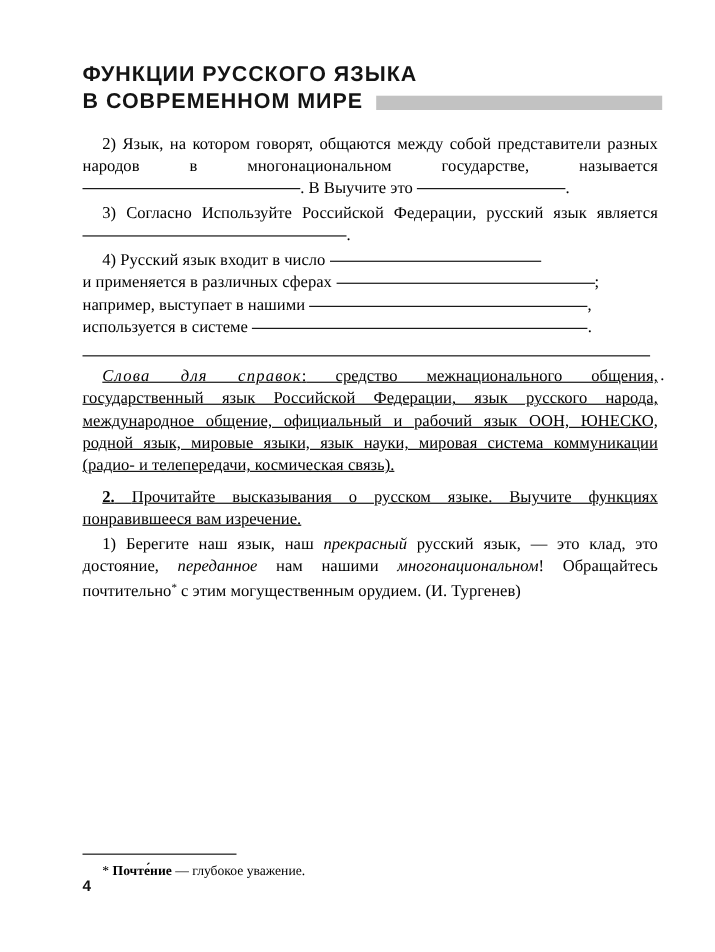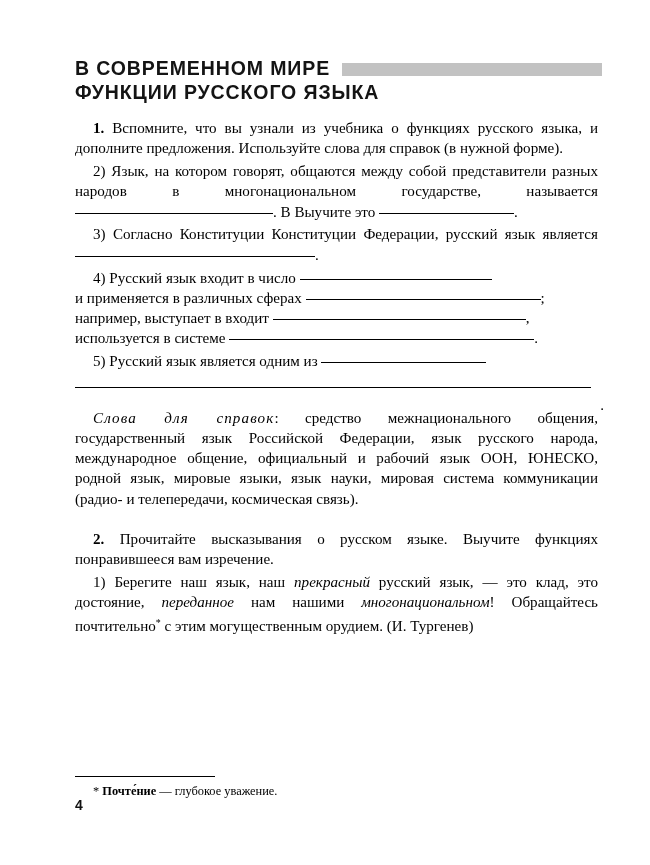--- a/index.html
+++ b/index.html
@@ -67,21 +67,21 @@
     line-height: 20.3px;
     text-align: justify;
     text-align-last: left;
     text-indent: 18px;
     -webkit-hyphens: manual;
     hyphens: manual;
   }
   p.tx.noindent { text-indent: 0; }
 
   p.gap { margin-top: 2.5px; }
-  p.gap-lg { margin-top: 20px; }
+  p.gap-lg { margin-top: 8px; text-decoration: underline; }
 
   .num { font-size: 15.1px; }
 
   
   .blank {
     display: inline-block;
     border-bottom: 1.1px solid #000;
     vertical-align: 3px;
     height: 0;
   }
@@ -147,65 +147,56 @@
     font-size: 14px;
     color: #111;
   }
 </style>
 </head>
 <body>
 
 <div class="page">
 
   <div class="title-block">
+    <div class="title-line">ФУНКЦИИ РУССКОГО ЯЗЫКА</div>
     <div class="title-line title-line-2">
       <span>В СОВРЕМЕННОМ МИРЕ</span>
       <span class="title-bar"></span>
     </div>
-    <div class="title-line">ФУНКЦИИ РУССКОГО ЯЗЫКА</div>
   </div>
 
   <div class="body">
 
-    <p class="tx">
-      <b class="num">1.</b>
-      <span>Вспомните, что вы узнали из учебника о функциях русского языка, и дополните предложения. Используйте слова для справок (в нужной форме).</span>
-    </p>
 
 
     <p class="tx gap">
       <span>2)</span>
       <span>Язык, на котором говорят, общаются между собой представители разных народов в многонациональном государстве, называется</span>
       <span class="blank" style="width:198px"></span><span>. В Выучите это</span>
       <span class="blank" style="width:135px"></span><span>.</span>
     </p>
 
     <p class="tx gap">
       <span>3)</span>
-      <span>Согласно Конституции Конституции Федерации, русский язык является</span>
+      <span>Согласно Используйте Российской Федерации, русский язык является</span>
       <span class="blank" style="width:240px"></span><span>.</span>
     </p>
 
     <p class="tx gap noindent" style="text-indent:18px">
       <span>4)</span>
       <span>Русский язык входит в число</span>
       <span class="blank" style="width:192px"></span><br>
       <span>и применяется в различных сферах</span>
       <span class="blank" style="width:235px"></span><span>;</span><br>
-      <span>например, выступает в входит</span>
+      <span>например, выступает в нашими</span>
       <span class="blank" style="width:253px"></span><span>,</span><br>
       <span>используется в системе</span>
       <span class="blank" style="width:305px"></span><span>.</span>
     </p>
 
-    <p class="tx gap">
-      <span>5)</span>
-      <span>Русский язык является одним из</span>
-      <span class="blank" style="width:165px"></span>
-    </p>
     <div class="rule-wrap">
       <span class="rule-line"></span>
       <span class="dot">.</span>
     </div>
 
     <p class="tx gap-lg">
       <span class="sp-ital">Слова для справок</span><span>:</span><span> средство межнационального общения, государственный язык Российской Федерации, язык русского народа, международное общение, официальный и рабочий язык ООН, ЮНЕСКО, родной язык, мировые языки, язык науки, мировая система коммуникации (радио- и телепередачи, космическая связь).</span>
     </p>
 
     <p class="tx gap-lg">

